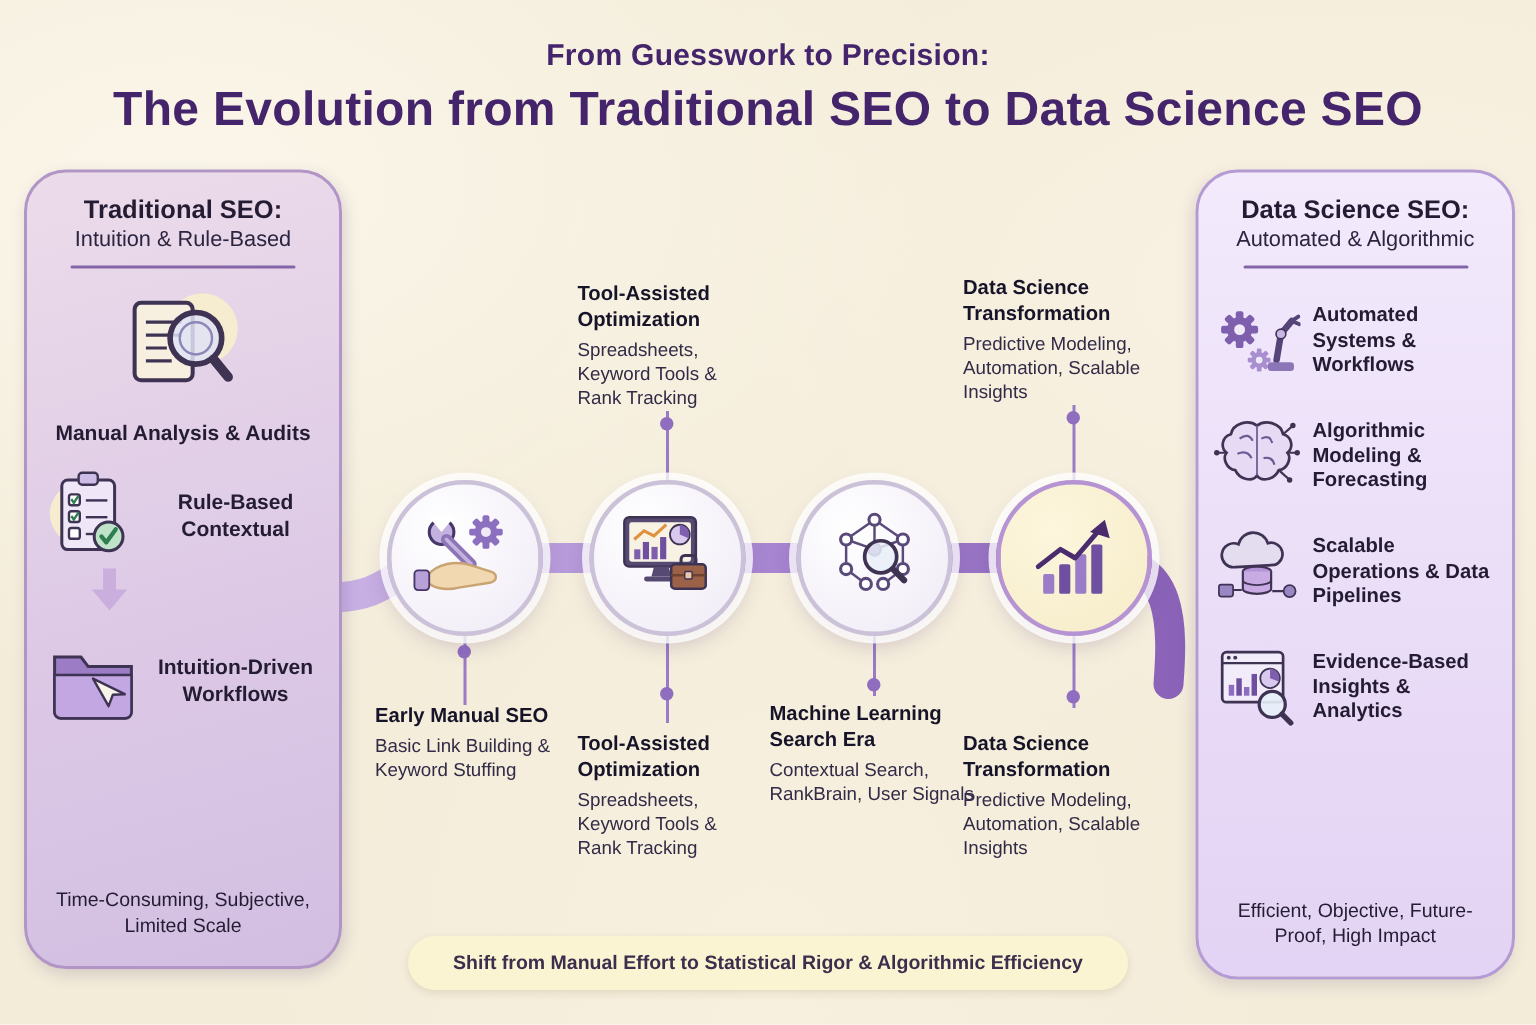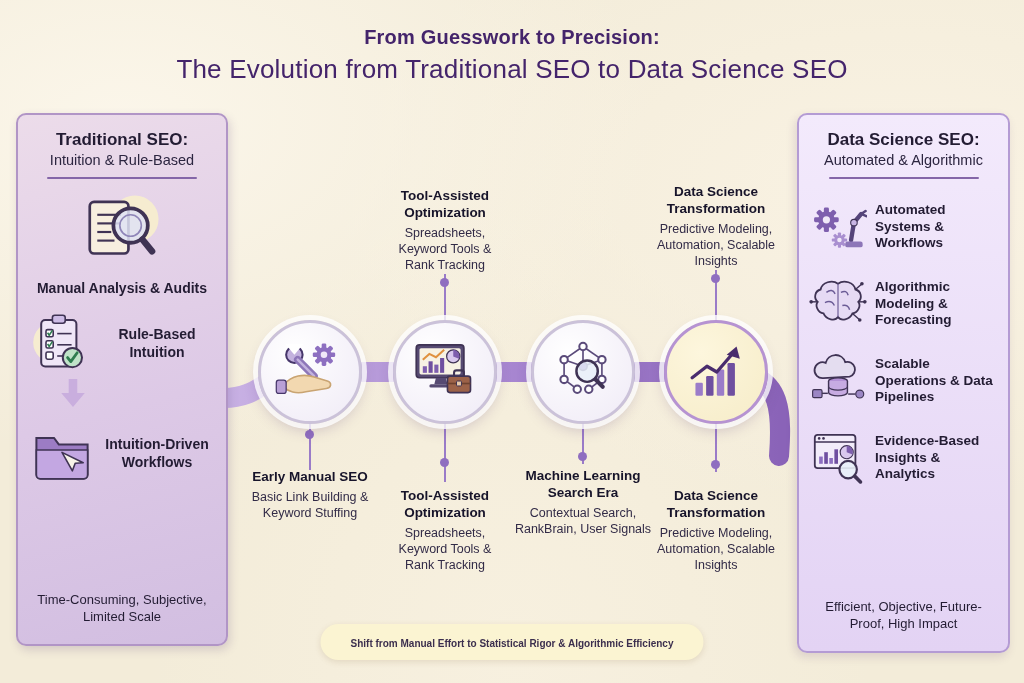--- a/index.html
+++ b/index.html
@@ -7,24 +7,24 @@
   .stage{position:relative;width:1024px;height:683px;
     background:
       radial-gradient(ellipse at 12% 18%, #fbf6ea 0%, rgba(251,246,234,0) 42%),
       radial-gradient(ellipse at 88% 28%, #f9f2e3 0%, rgba(249,242,227,0) 45%),
       radial-gradient(ellipse at 50% 95%, #f7f0df 0%, rgba(247,240,223,0) 50%),
       #f3ecd9;}
 
   
   .title-wrap{position:absolute;top:26px;left:0;right:0;text-align:center;color:#44246b;z-index:6;}
   .t1{font-size:20px;font-weight:bold;letter-spacing:.2px;}
-  .t2{font-size:26px;font-weight:normal;margin-top:5px;letter-spacing:.2px;}
+  .t2{font-size:32px;font-weight:bold;margin-top:5px;letter-spacing:.2px;}
 
   
-  .panel{position:absolute;border-radius:10px;display:flex;flex-direction:column;z-index:5;box-sizing:border-box;}
+  .panel{position:absolute;border-radius:28px;display:flex;flex-direction:column;z-index:5;box-sizing:border-box;}
   .left-panel{left:16px;top:113px;width:212px;height:533px;
     background:linear-gradient(165deg,#ecdcea 0%,#ddc9e6 55%,#d2bee1 100%);
     border:2px solid #b195c6;box-shadow:2px 4px 10px rgba(80,50,110,.18);}
   .right-panel{left:797px;top:113px;width:213px;height:540px;
     background:linear-gradient(180deg,#f3eafc 0%,#e3d3f4 100%);
     border:2px solid #b49bd4;box-shadow:-2px 4px 10px rgba(80,50,110,.15);}
   .p-title{font-size:17px;font-weight:bold;color:#231c33;text-align:center;margin-top:15px;}
   .p-sub{font-size:14.5px;color:#2c2540;text-align:center;margin-top:2px;}
   .p-rule{width:150px;height:2px;background:#8466a8;margin:9px auto 0;border-radius:1px;}
   .lp-hero{display:flex;flex-direction:column;align-items:center;margin-top:10px;}
@@ -44,29 +44,29 @@
   .ribbon{position:absolute;left:0;top:0;width:1024px;height:683px;z-index:1;pointer-events:none;}
   .circle{position:absolute;width:104px;height:104px;border-radius:50%;
     background:radial-gradient(circle at 35% 30%, #ffffff 0%, #efeaf6 100%);
     border:3px solid #cbc2d9;
     box-shadow:0 0 0 5px rgba(255,255,255,.78), 0 6px 14px rgba(90,60,120,.25);
     display:flex;align-items:center;justify-content:center;z-index:4;box-sizing:border-box;}
   .circle svg{width:74px;height:74px;}
   .circle.c4{background:radial-gradient(circle at 35% 30%, #fdf6dd 0%, #f6ecc8 100%);border-color:#b693d2;}
   .connector{position:absolute;width:2px;background:#9a7bc8;z-index:2;}
   .dot{position:absolute;width:9px;height:9px;border-radius:50%;background:#8f6ec0;z-index:3;}
-  .stage-label{position:absolute;text-align:center;z-index:5;}
+  .stage-label{position:absolute;z-index:5;}
   .stage-title{font-size:13.5px;font-weight:bold;color:#17142a;line-height:1.25;}
   .stage-desc{font-size:12.5px;color:#322b47;line-height:1.3;margin-top:3px;}
 
   
   .banner{position:absolute;top:624px;left:50%;transform:translateX(-50%);
     background:#fbf4d2;border-radius:22px;padding:9px 30px;white-space:nowrap;
     box-shadow:0 2px 6px rgba(120,90,40,.15);z-index:6;}
-  .banner span{font-size:10px;font-weight:600;color:#3c2f4e;text-align:center;}
+  .banner span{font-size:13px;font-weight:600;color:#3c2f4e;text-align:center;}
 </style>
 </head>
 <body>
 
 <div class="stage">
 
   <header class="title-wrap">
     <div class="t1">From Guesswork to Precision:</div>
     <div class="t2">The Evolution from Traditional SEO  to Data Science SEO</div>
   </header>
@@ -100,21 +100,21 @@
         <polyline points="22,26 24,29 28,23" fill="none" stroke="#2e7d4f" stroke-width="2"></polyline>
         <rect x="20" y="36" width="9" height="9" rx="2" fill="#fff" stroke="#3f3354" stroke-width="2"></rect>
         <polyline points="22,40 24,43 28,37" fill="none" stroke="#2e7d4f" stroke-width="2"></polyline>
         <rect x="20" y="50" width="9" height="9" rx="2" fill="#fff" stroke="#3f3354" stroke-width="2"></rect>
         <line x1="34" y1="27" x2="52" y2="27" stroke="#3f3354" stroke-width="2"></line>
         <line x1="34" y1="41" x2="52" y2="41" stroke="#3f3354" stroke-width="2"></line>
         <line x1="34" y1="55" x2="48" y2="55" stroke="#3f3354" stroke-width="2"></line>
         <circle cx="53" cy="57" r="12" fill="#bfe3c8" stroke="#3f3354" stroke-width="2.5"></circle>
         <polyline points="47,57 51,62 59,51" fill="none" stroke="#2e7d4f" stroke-width="3.5" stroke-linecap="round" stroke-linejoin="round"></polyline>
       </svg>
-      <div class="lp-label">Rule-Based Intuition</div>
+      <div class="lp-label">Rule-Based Contextual</div>
     </div>
 
     <svg class="down-arrow" viewBox="0 0 24 28">
       <path d="M8 1 h8 v13 h7 L12 27 1 14 h7 Z" fill="#c9aede"></path>
     </svg>
 
     <div class="lp-row">
       <svg viewBox="0 0 80 72">
         <path d="M8 16 h22 l6 8 h36 v38 a5 5 0 0 1 -5 5 H13 a5 5 0 0 1 -5 -5 Z" fill="#9c7cc4" stroke="#3f3354" stroke-width="2.5"></path>
         <path d="M8 31 h64 v31 a5 5 0 0 1 -5 5 H13 a5 5 0 0 1 -5 -5 Z" fill="#c3a7e2" stroke="#3f3354" stroke-width="2"></path>

